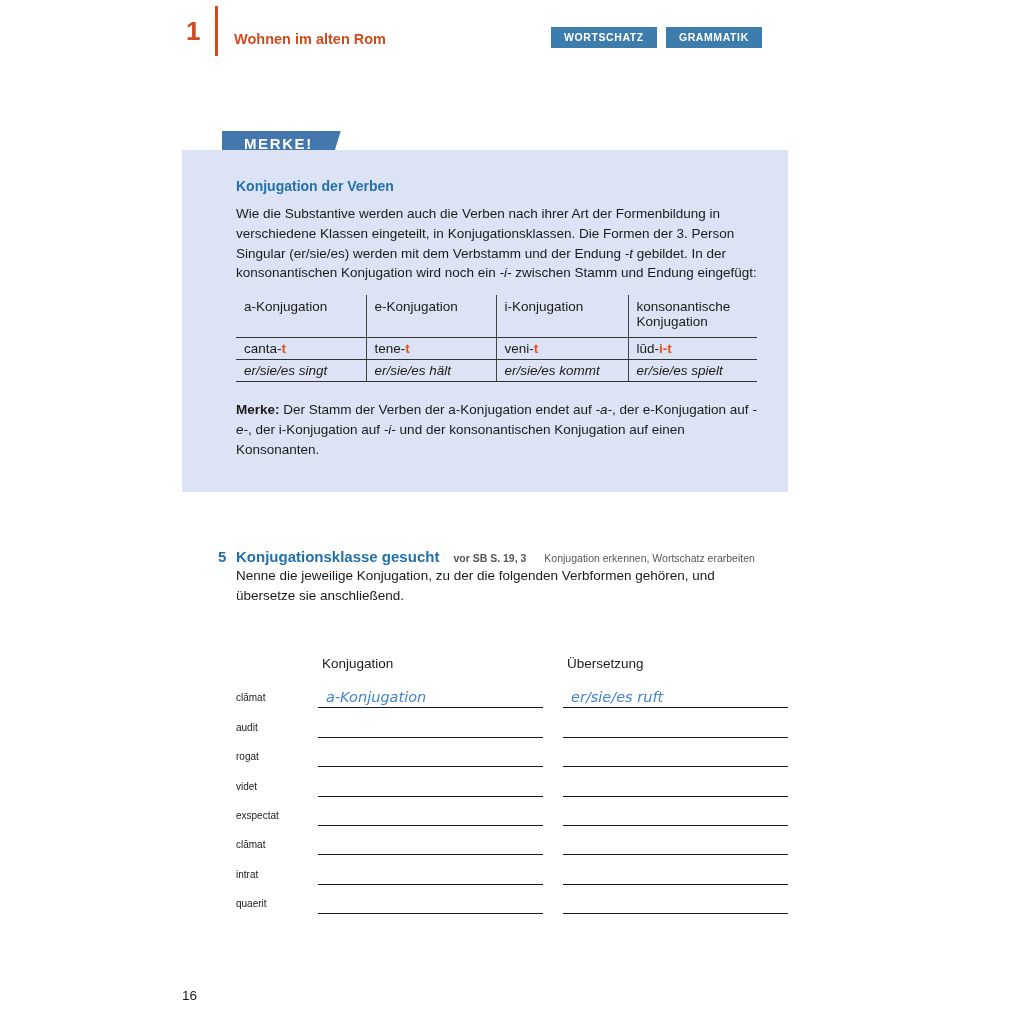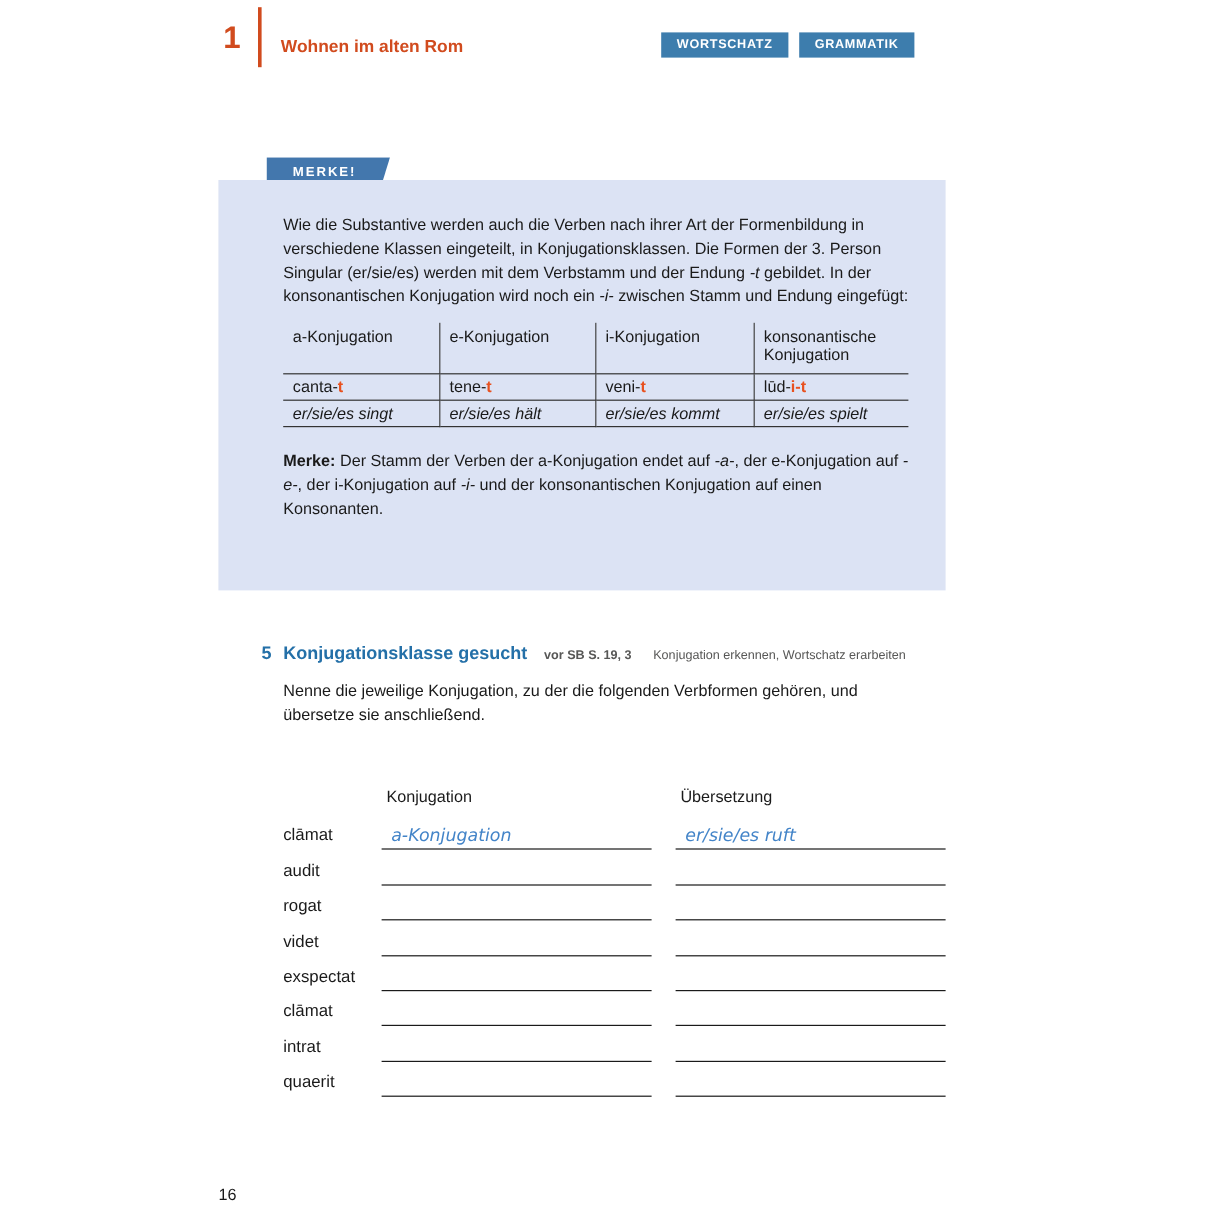--- a/index.html
+++ b/index.html
@@ -22,21 +22,21 @@
   .chapter-num{position:absolute;left:186px;top:16px;font-size:26px;font-weight:bold;color:var(--orange);}
   .chapter-rule{position:absolute;left:215px;top:6px;width:3px;height:50px;background:var(--orange);}
   .chapter-title{position:absolute;left:234px;top:31px;font-size:14.5px;font-weight:bold;color:var(--orange);}
   .badges{position:absolute;left:551px;top:27px;display:flex;gap:9px;}
   .badge{background:var(--badge-blue);color:#fff;font-size:10.5px;font-weight:bold;
          letter-spacing:.6px;padding:5px 13px;line-height:11px;}
 
   
   .merke-tab{
     position:absolute;left:222px;top:131px;height:26px;line-height:26px;
-    background:var(--tab-blue);color:#fff;font-size:11px;font-weight:bold;letter-spacing:1.6px;
+    background:var(--tab-blue);color:#fff;font-size:15px;font-weight:bold;letter-spacing:1.6px;
     padding:0 28px 0 22px;clip-path:polygon(0 0,100% 0,calc(100% - 8px) 100%,0 100%);
   }
   .merke-box{
     position:absolute;left:182px;top:150px;width:606px;height:342px;
     background:var(--box-bg);padding:28px 18px 0 54px;
   }
   .merke-heading{font-size:14px;font-weight:bold;color:var(--blue);margin-bottom:10px;}
   .merke-intro{font-size:13.5px;line-height:19.8px;width:534px;}
   .merke-intro i{font-style:italic;}
 
@@ -54,30 +54,30 @@
   .merke-table .trans{font-style:italic;}
   .red{color:var(--red);font-weight:bold;}
 
   .merke-note{margin-top:18px;font-size:13.5px;line-height:19.8px;width:534px;}
   .merke-note b{font-weight:bold;}
   .merke-note i{font-style:italic;}
 
   
   .ex-header{position:absolute;left:218px;top:536px;display:flex;align-items:baseline;}
   .ex-number{font-size:15px;font-weight:bold;color:var(--blue);width:18px;}
-  .ex-title{font-size:15px;font-weight:bold;color:var(--blue);}
+  .ex-title{font-size:15px;font-weight:bold;color:var(--blue);margin-top:12px;}
   .ex-meta{margin-left:14px;font-size:10.5px;color:#575756;white-space:nowrap;}
   .ex-meta .ref{font-weight:bold;margin-right:18px;}
   .ex-instruction{position:absolute;left:236px;top:566px;width:522px;font-size:13.5px;line-height:20px;}
 
   .ex-grid{position:absolute;left:236px;top:616px;width:552px;}
   .ex-cols{display:grid;grid-template-columns:82px 225px 20px 225px;font-size:13.5px;margin-bottom:8px;margin-top:40px;}
   .ex-cols .col-label{padding-left:4px;}
   .ex-row{display:grid;grid-template-columns:82px 225px 20px 225px;height:29.4px;align-items:end;}
-  .verb{font-size:14px;padding-bottom:5px;}
+  .verb{font-size:10px;padding-bottom:5px;}
   .answer-line{border-bottom:1px solid #1a1a1a;height:100%;display:flex;align-items:flex-end;padding:0 0 2px 8px;}
   .spacer{height:100%;}
   .handwriting{font-style:italic;color:var(--hand-blue);font-size:14.5px;font-family:"DejaVu Sans",sans-serif;}
 
   .page-number{position:absolute;left:182px;top:988px;font-size:13.5px;color:#1a1a1a;}
 </style>
 </head>
 <body>
 
 <div class="page">
@@ -85,20 +85,21 @@
   <div class="chapter-num">1</div>
   <div class="chapter-rule"></div>
   <div class="chapter-title">Wohnen im alten Rom</div>
   <div class="badges">
     <div class="badge">WORTSCHATZ</div>
     <div class="badge">GRAMMATIK</div>
   </div>
 
   <div class="merke-tab">MERKE!</div>
   <div class="merke-box">
+    <h3 class="merke-heading">Konjugation der Verben</h3>
     <p class="merke-intro"><span>Wie die Substantive werden auch die Verben nach ihrer Art der Formenbildung in verschiedene Klassen eingeteilt, in Konjugationsklassen. Die Formen der 3. Person Singular (er/sie/es) werden mit dem Verbstamm und der Endung </span><i>-t</i><span> gebildet. In der konsonantischen Konjugation wird noch ein </span><i>-i-</i><span> zwischen Stamm und Endung eingefügt:</span></p>
 
     <table class="merke-table">
       <colgroup>
           <col>
           <col>
           <col>
           <col>
         </colgroup>
       <tbody>

